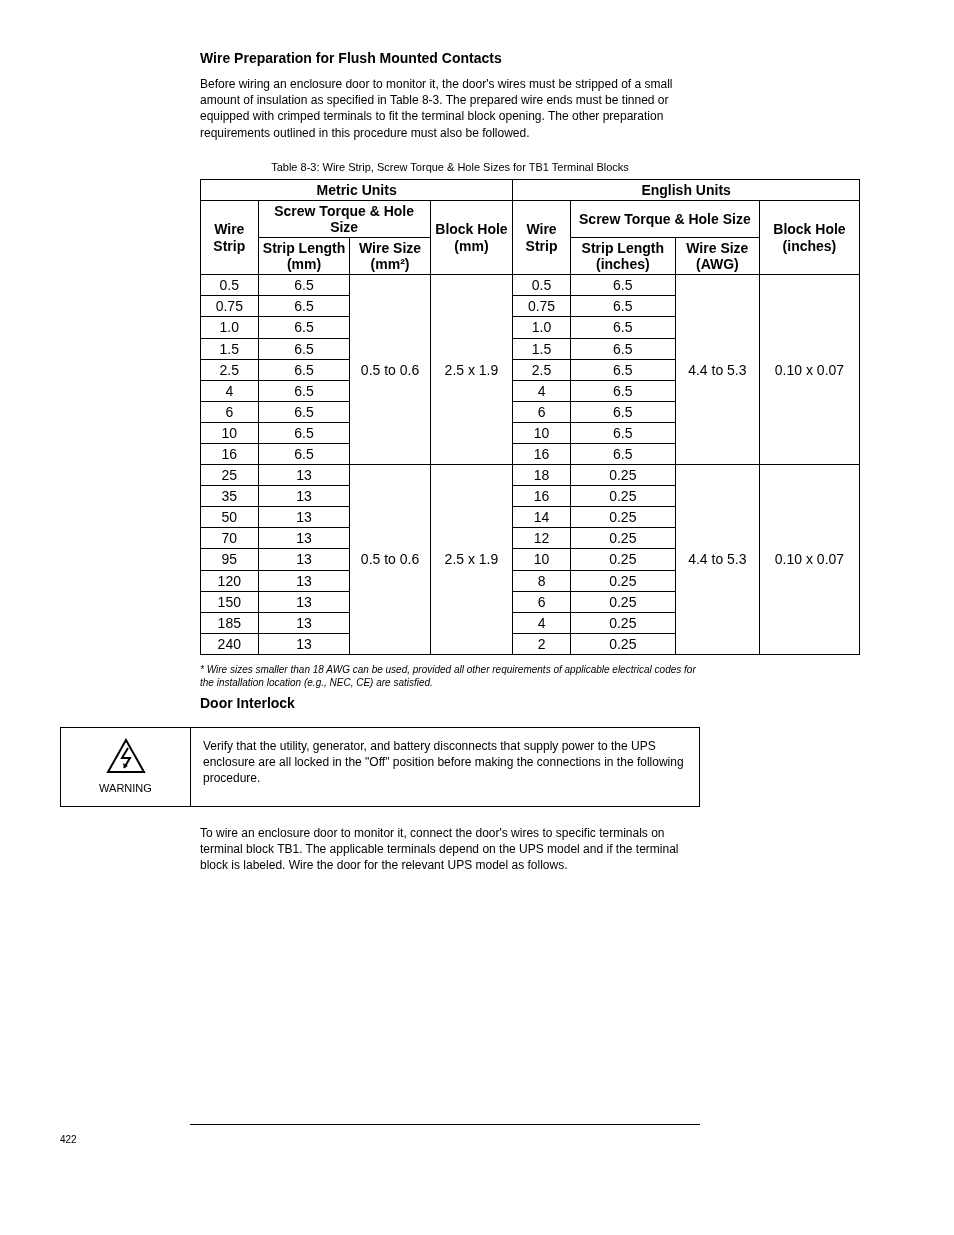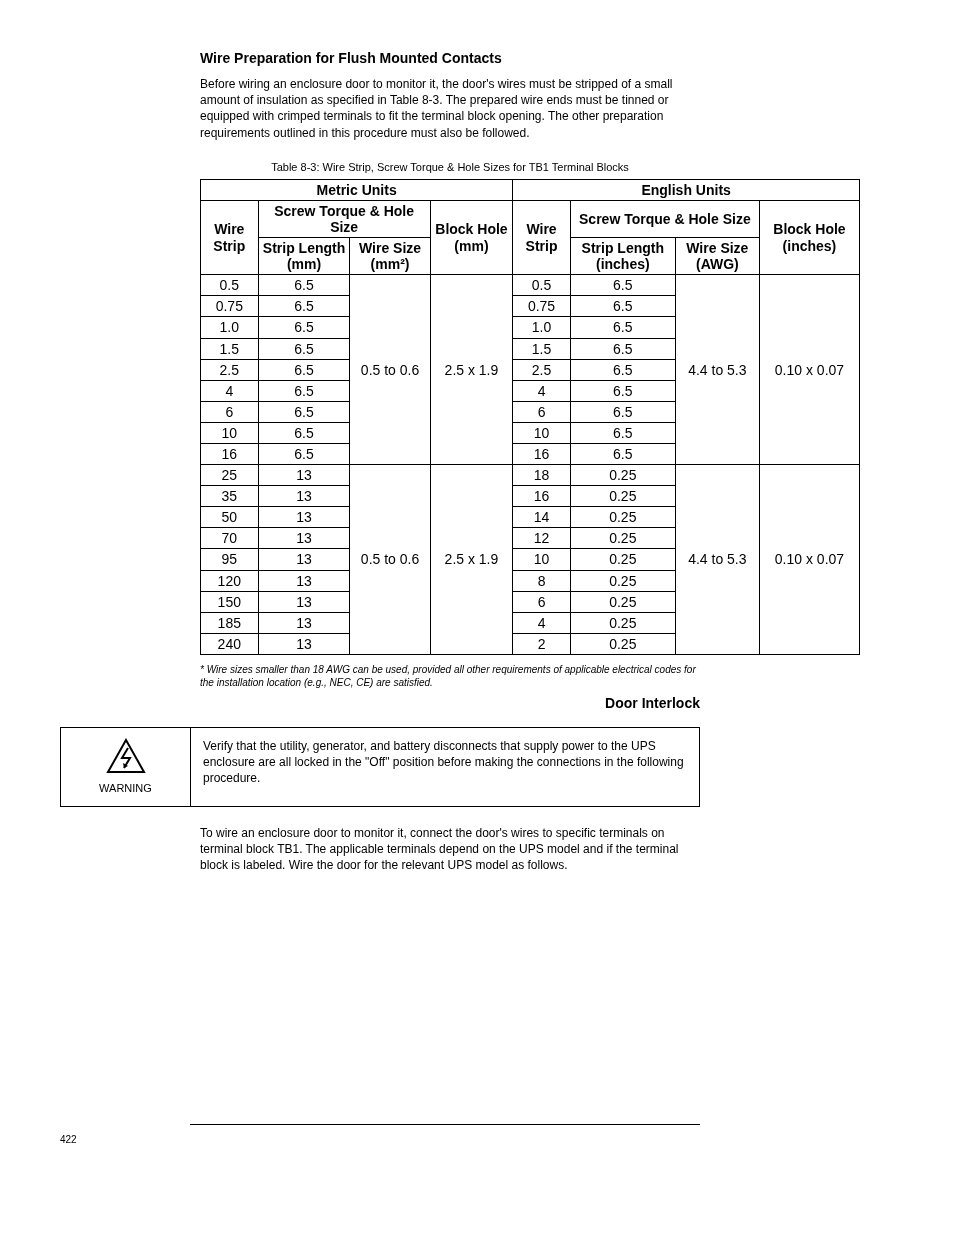--- a/index.html
+++ b/index.html
@@ -59,21 +59,20 @@
   }
   .overview-heading {
     font-weight: bold;
     font-size: 15px;
     margin: 28px 0 6px 0;
   }
   .sub-heading {
     font-weight: bold;
     font-size: 14px;
     margin: 6px 0 16px 140px;
-    text-align: right;
   }
   .warning-box {
     display: flex;
     border: 1px solid #000;
     margin: 10px 0 18px 0;
   }
   .warning-icon-cell {
     width: 130px;
     border-right: 1px solid #000;
     text-align: center;

